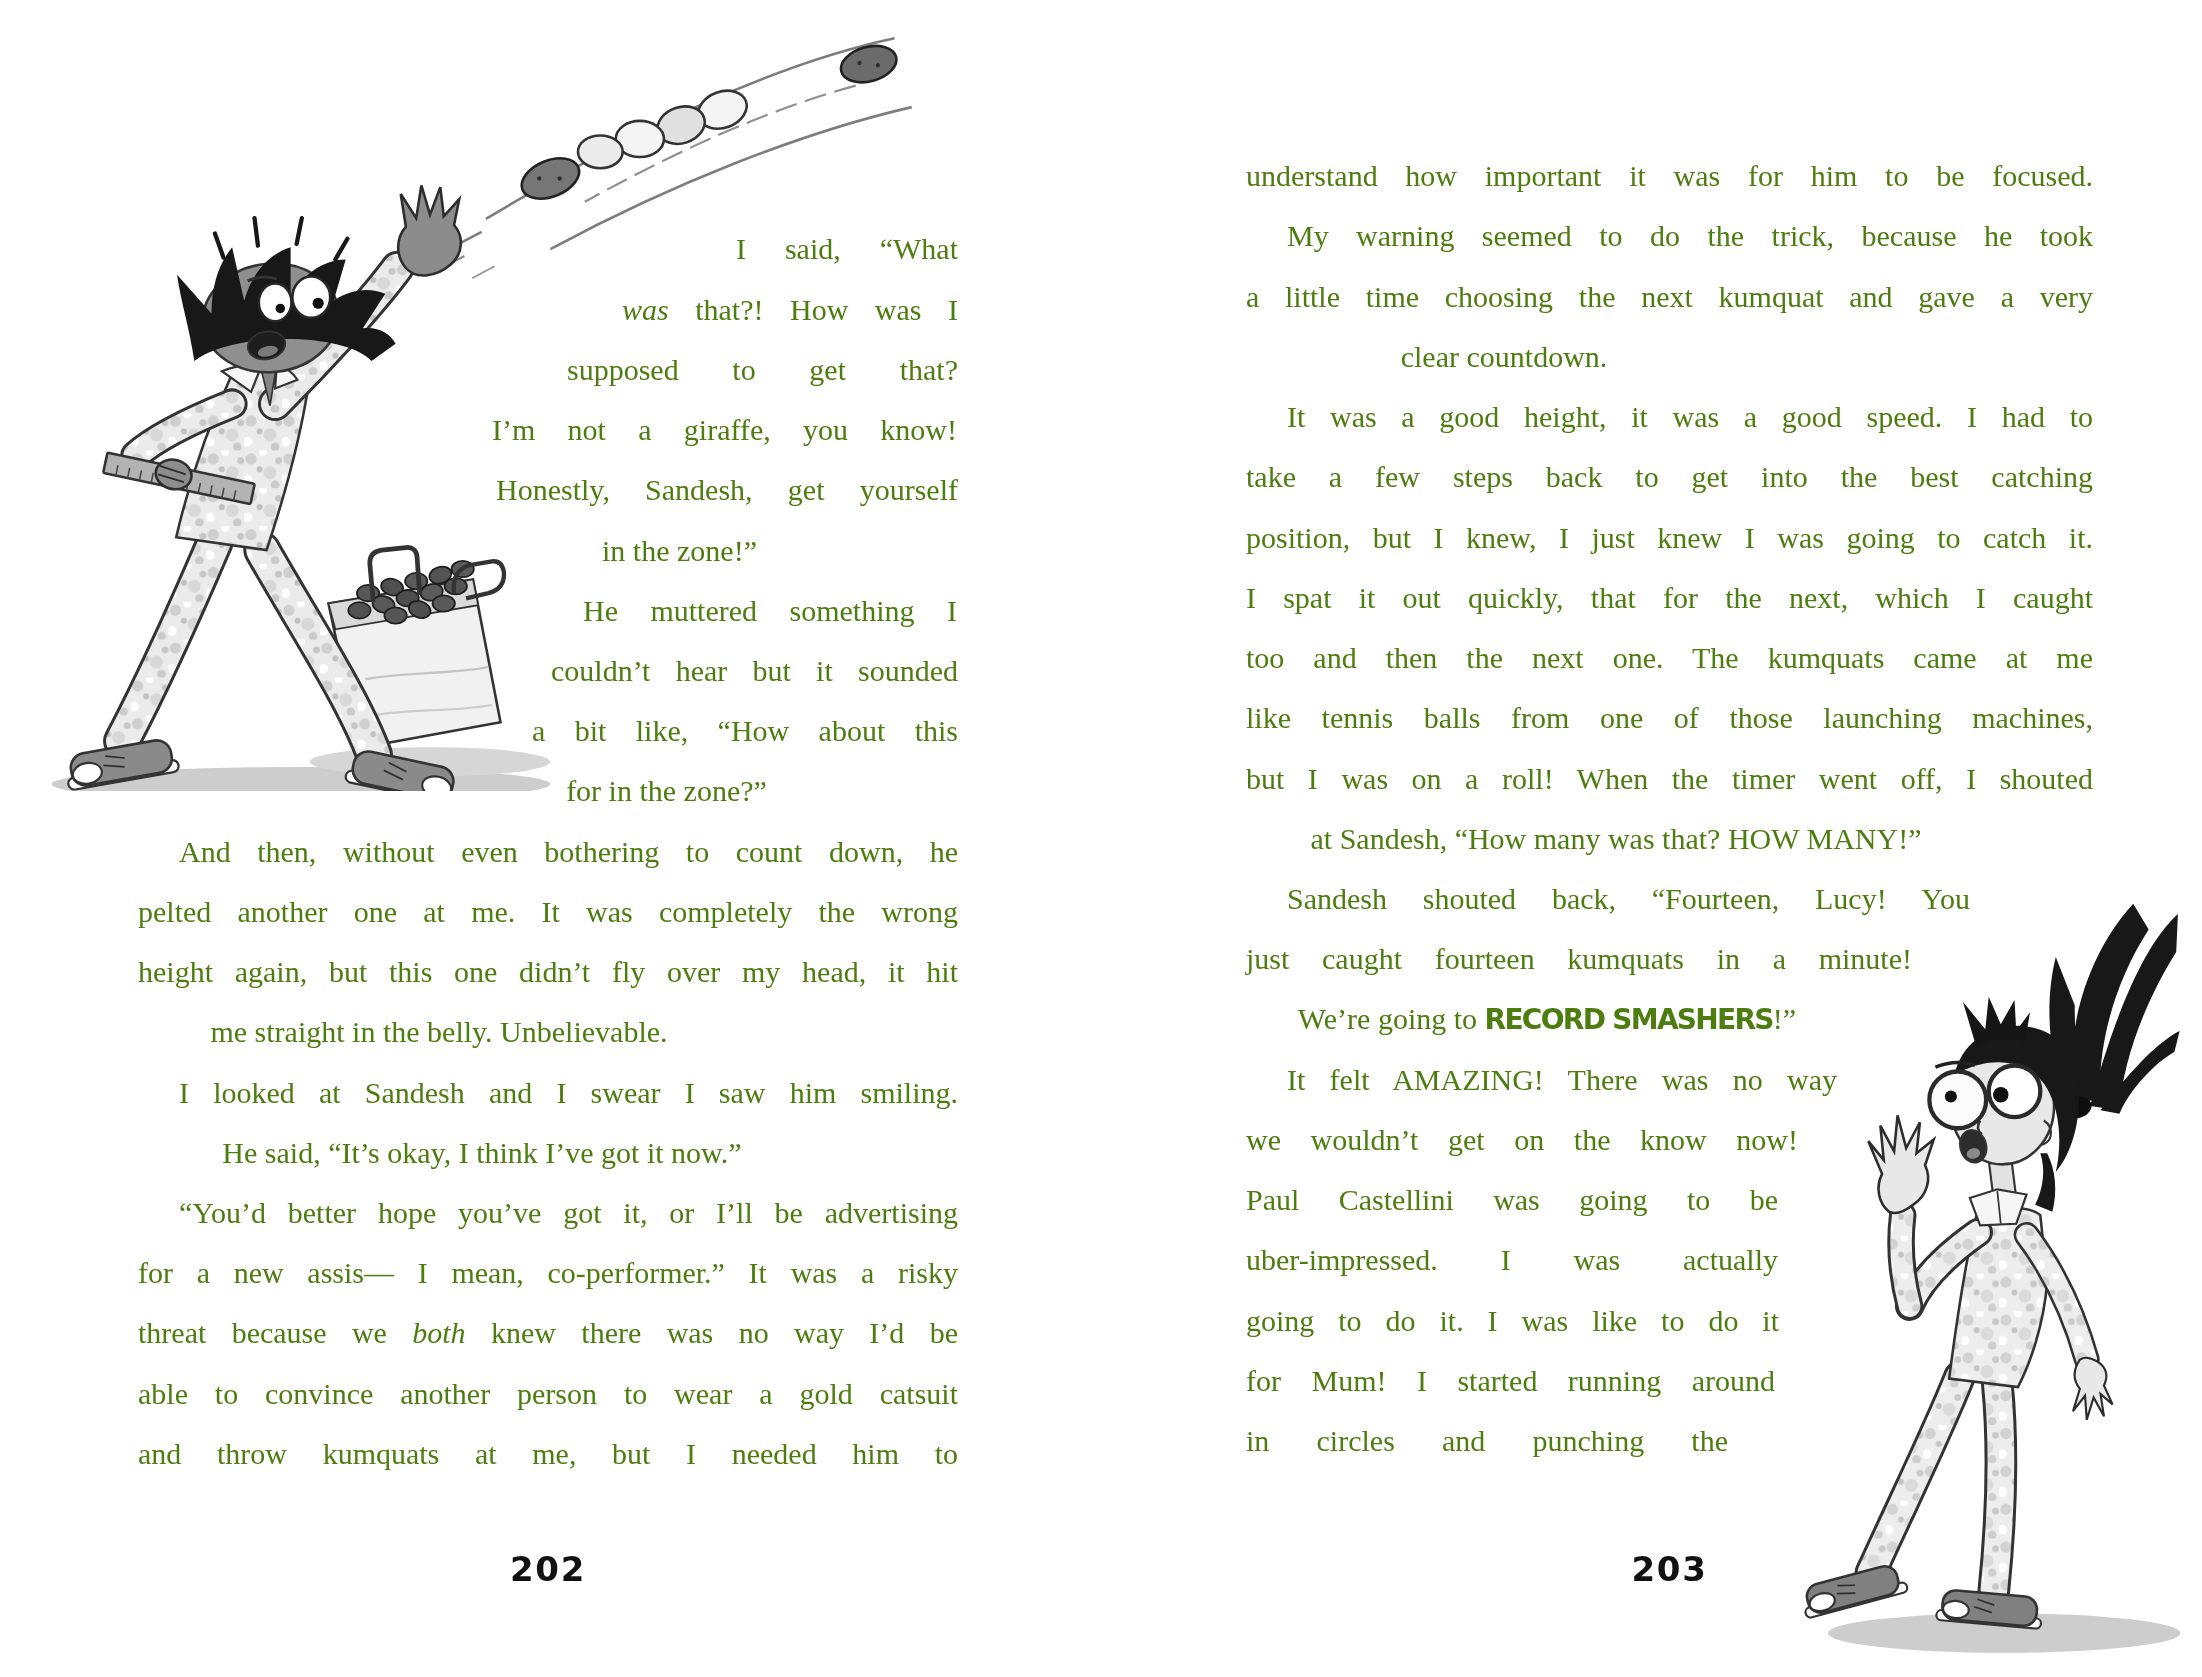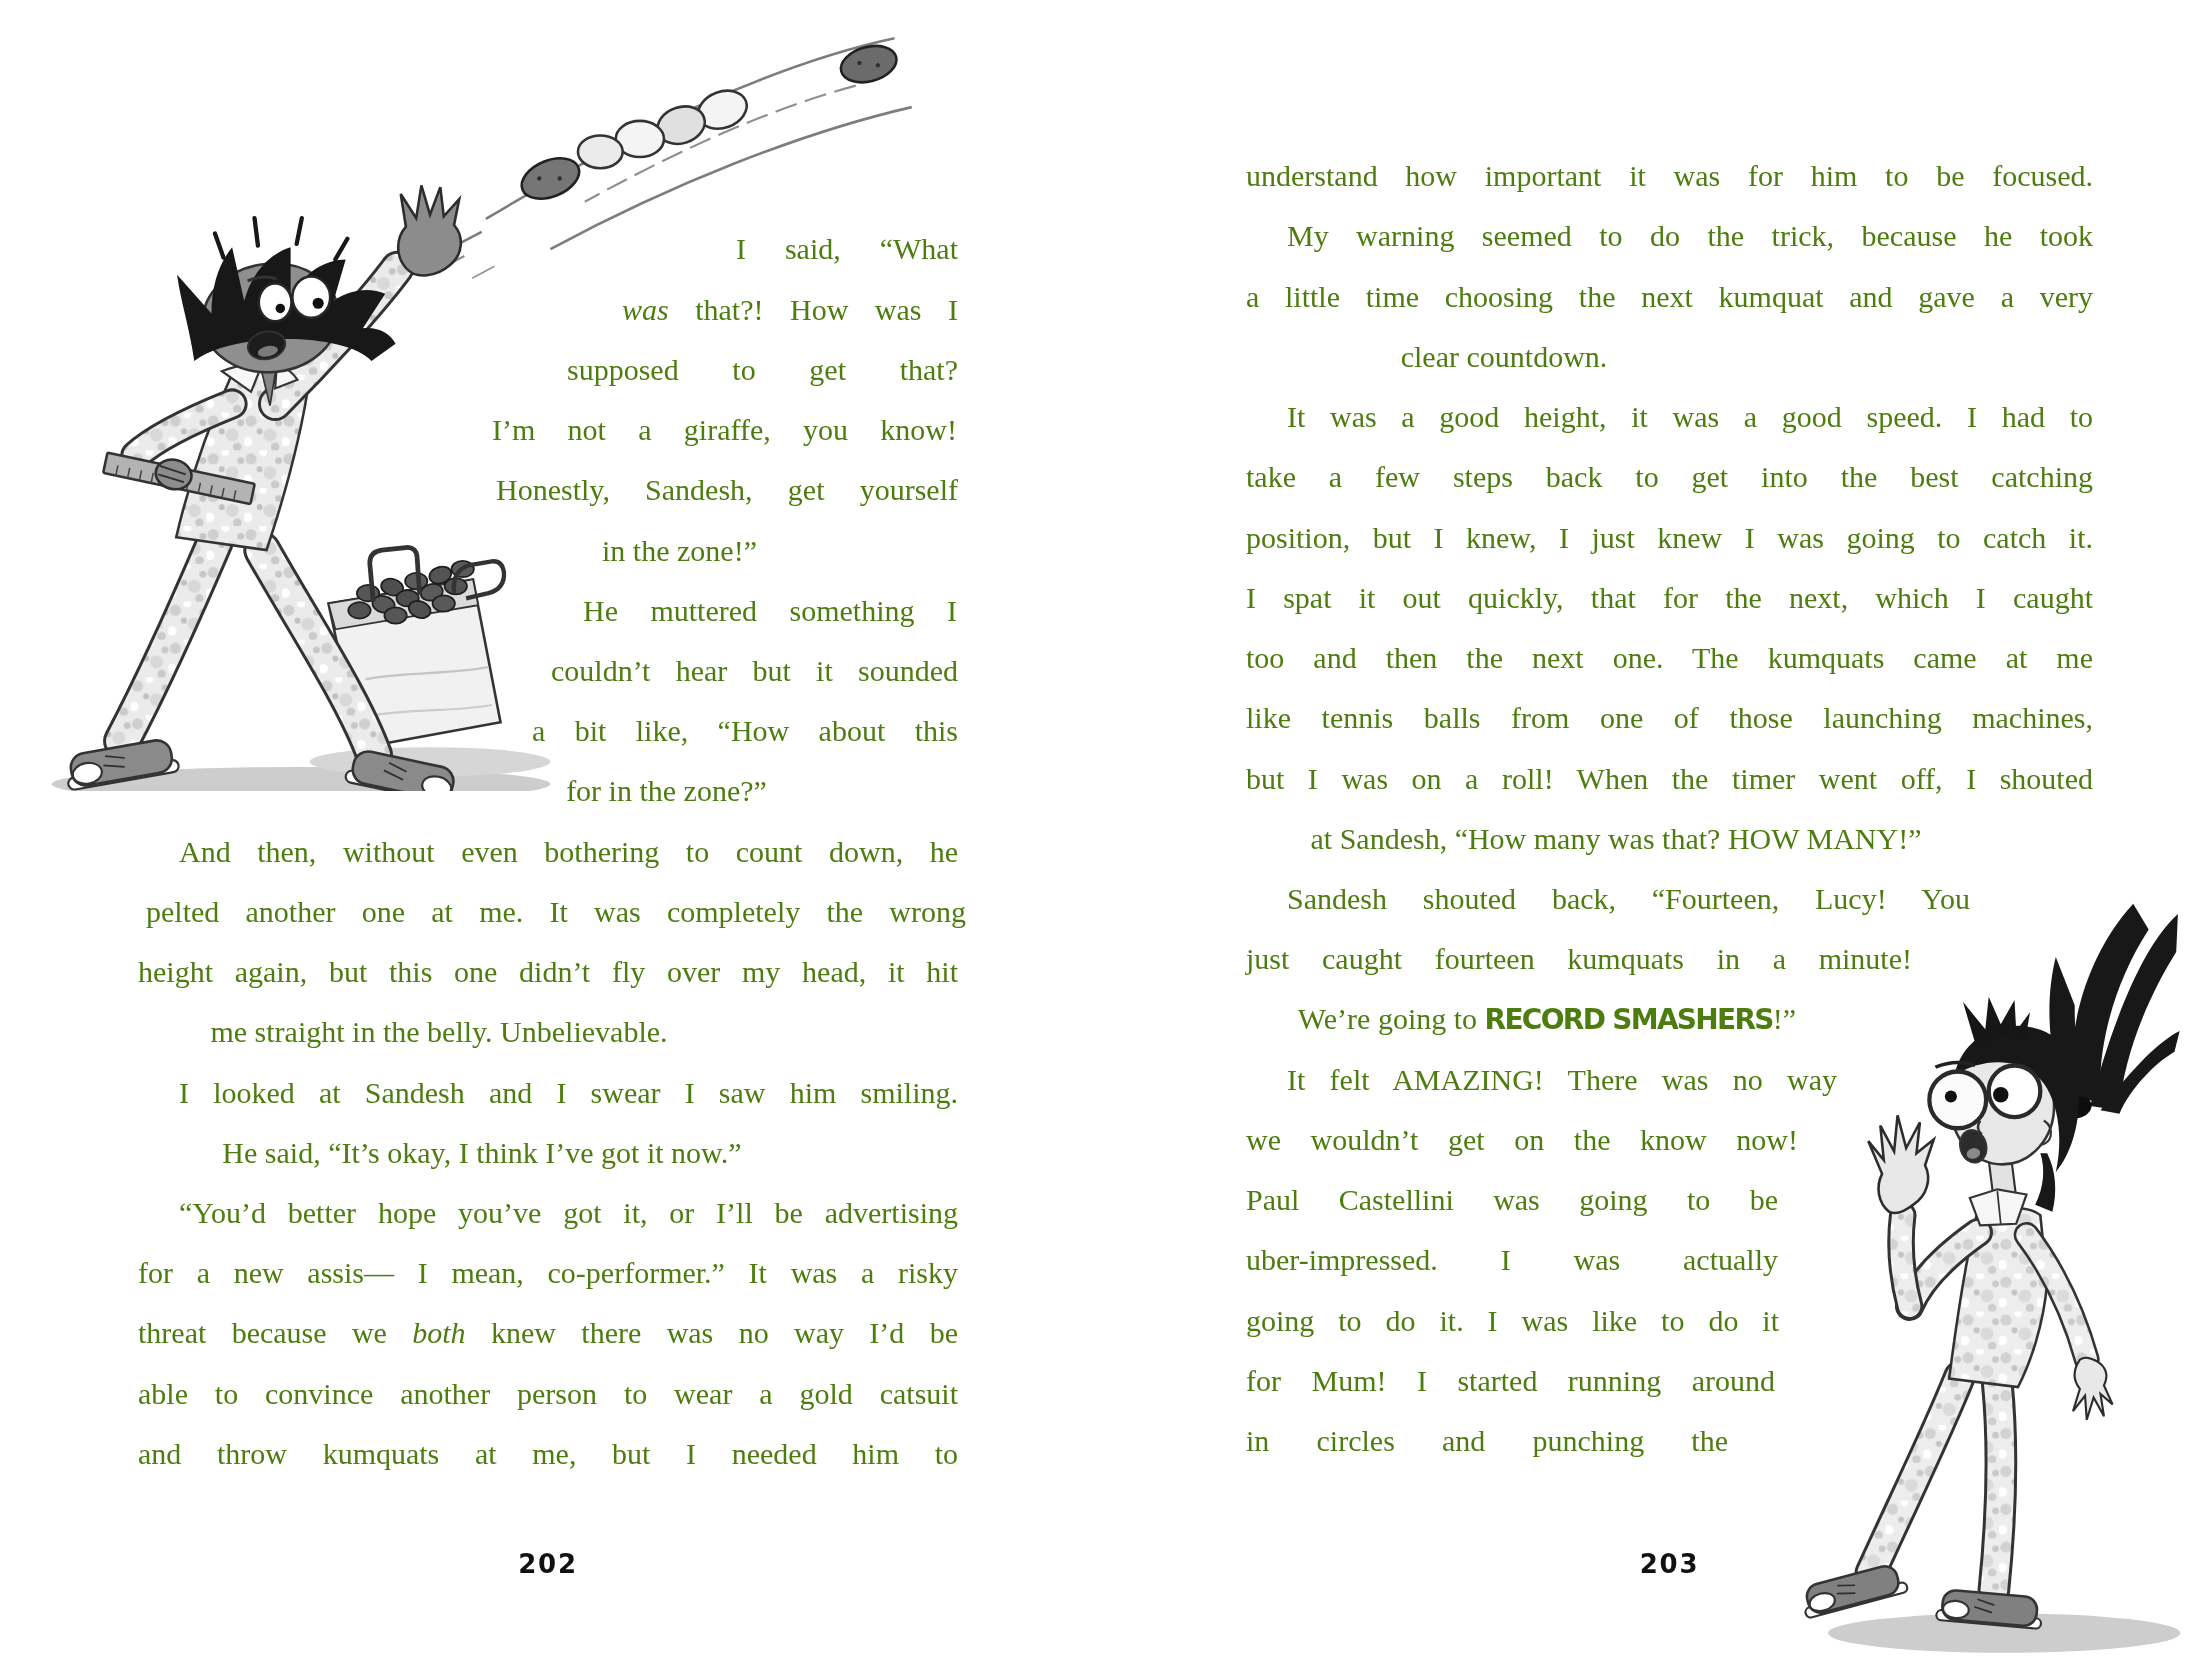--- a/index.html
+++ b/index.html
@@ -21,21 +21,21 @@
   .j{text-align:justify;text-align-last:justify;}
   .e{text-align:center;}
   .run-italic{font-style:italic;}
   .run-display{
     font-family:"DejaVu Sans","Liberation Sans",sans-serif;
     font-weight:800;font-size:28px;letter-spacing:-1.7px;
   }
   .pagenum{
     position:absolute;
     font-family:"DejaVu Sans","Liberation Sans",sans-serif;
-    font-weight:bold;font-size:26px;letter-spacing:1.7px;
+    font-weight:bold;font-size:34px;letter-spacing:1.7px;
     text-align:center;color:#111;
   }
   .illo{position:absolute;}
 </style>
 </head>
 <body>
 
 <div class="spread">
 
   <div>
@@ -174,21 +174,21 @@
     <div class="ln j" style="top:280px;left:622px;width:336px"><span class="run-italic">was</span><span> that?! How was I</span></div>
     <div class="ln j" style="top:340px;left:567px;width:391px">supposed to get that?</div>
     <div class="ln j" style="top:400px;left:492px;width:465px">I’m not a giraffe, you know!</div>
     <div class="ln j" style="top:460px;left:496px;width:462px">Honestly, Sandesh, get yourself</div>
     <div class="ln e" style="top:521px;left:499px;width:361px">in the zone!”</div>
     <div class="ln j" style="top:581px;left:583px;width:374px">He muttered something I</div>
     <div class="ln j" style="top:641px;left:551px;width:407px">couldn’t hear but it sounded</div>
     <div class="ln j" style="top:701px;left:532px;width:426px">a bit like, “How about this</div>
     <div class="ln e" style="top:761px;left:486px;width:361px">for in the zone?”</div>
     <div class="ln j" style="top:822px;left:179px;width:779px">And then, without even bothering to count down, he</div>
-    <div class="ln j" style="top:882px;left:146px;width:820px">pelted another one at me. It was completely the wrong</div>
+    <div class="ln j" style="top:882px;left:138px;width:820px">pelted another one at me. It was completely the wrong</div>
     <div class="ln j" style="top:942px;left:138px;width:820px">height again, but this one didn’t fly over my head, it hit</div>
     <div class="ln e" style="top:1002px;left:138px;width:602px">me straight in the belly. Unbelievable.</div>
     <div class="ln j" style="top:1063px;left:179px;width:779px">I looked at Sandesh and I swear I saw him smiling.</div>
     <div class="ln e" style="top:1123px;left:138px;width:688px">He said, “It’s okay, I think I’ve got it now.”</div>
     <div class="ln j" style="top:1183px;left:179px;width:779px">“You’d better hope you’ve got it, or I’ll be advertising</div>
     <div class="ln j" style="top:1243px;left:138px;width:820px">for a new assis— I mean, co-performer.” It was a risky</div>
     <div class="ln j" style="top:1303px;left:138px;width:820px"><span>threat because we </span><span class="run-italic">both</span><span> knew there was no way I’d be</span></div>
     <div class="ln j" style="top:1364px;left:138px;width:820px">able to convince another person to wear a gold catsuit</div>
     <div class="ln j" style="top:1424px;left:138px;width:820px">and throw kumquats at me, but I needed him to</div>
 

